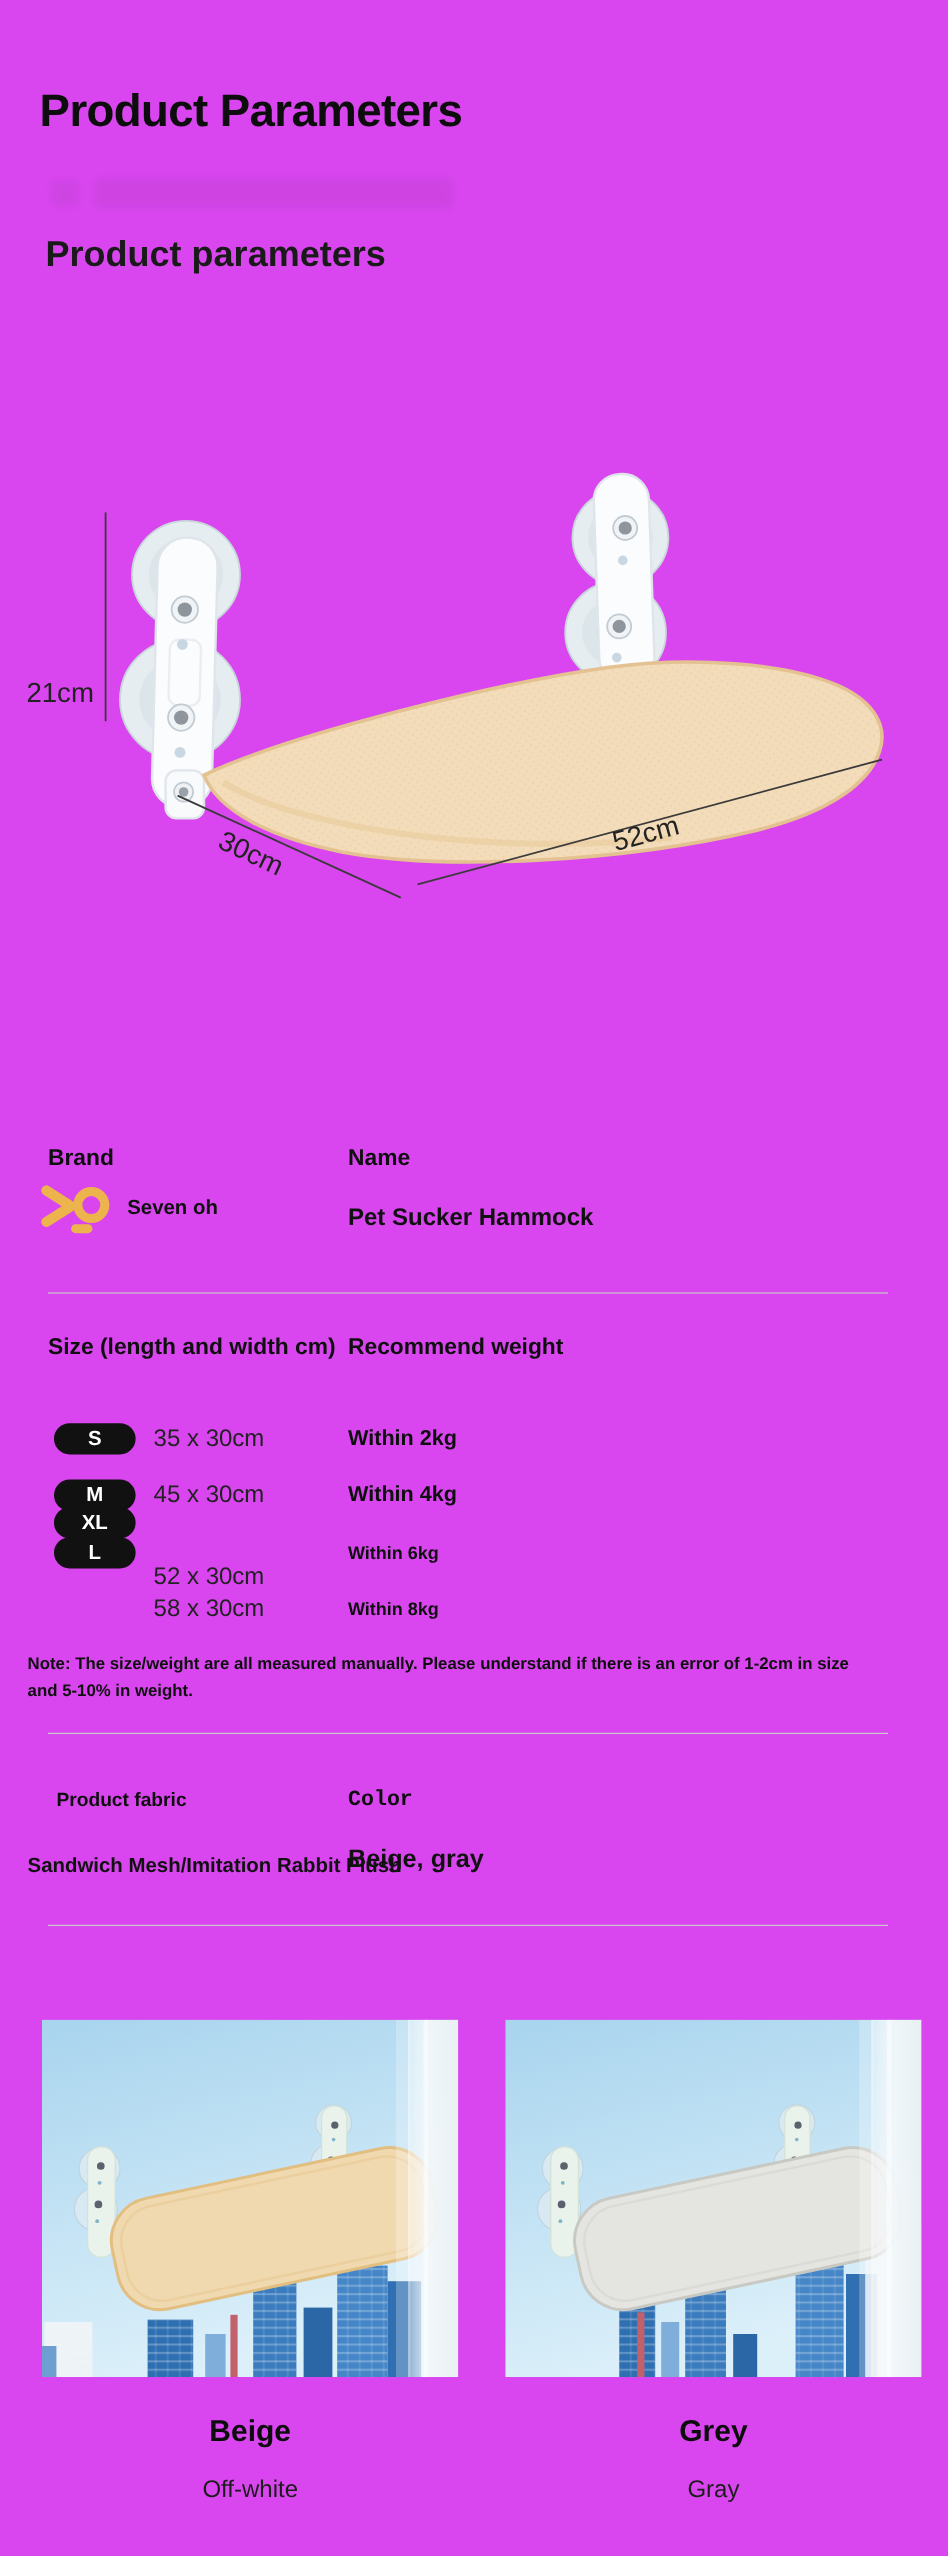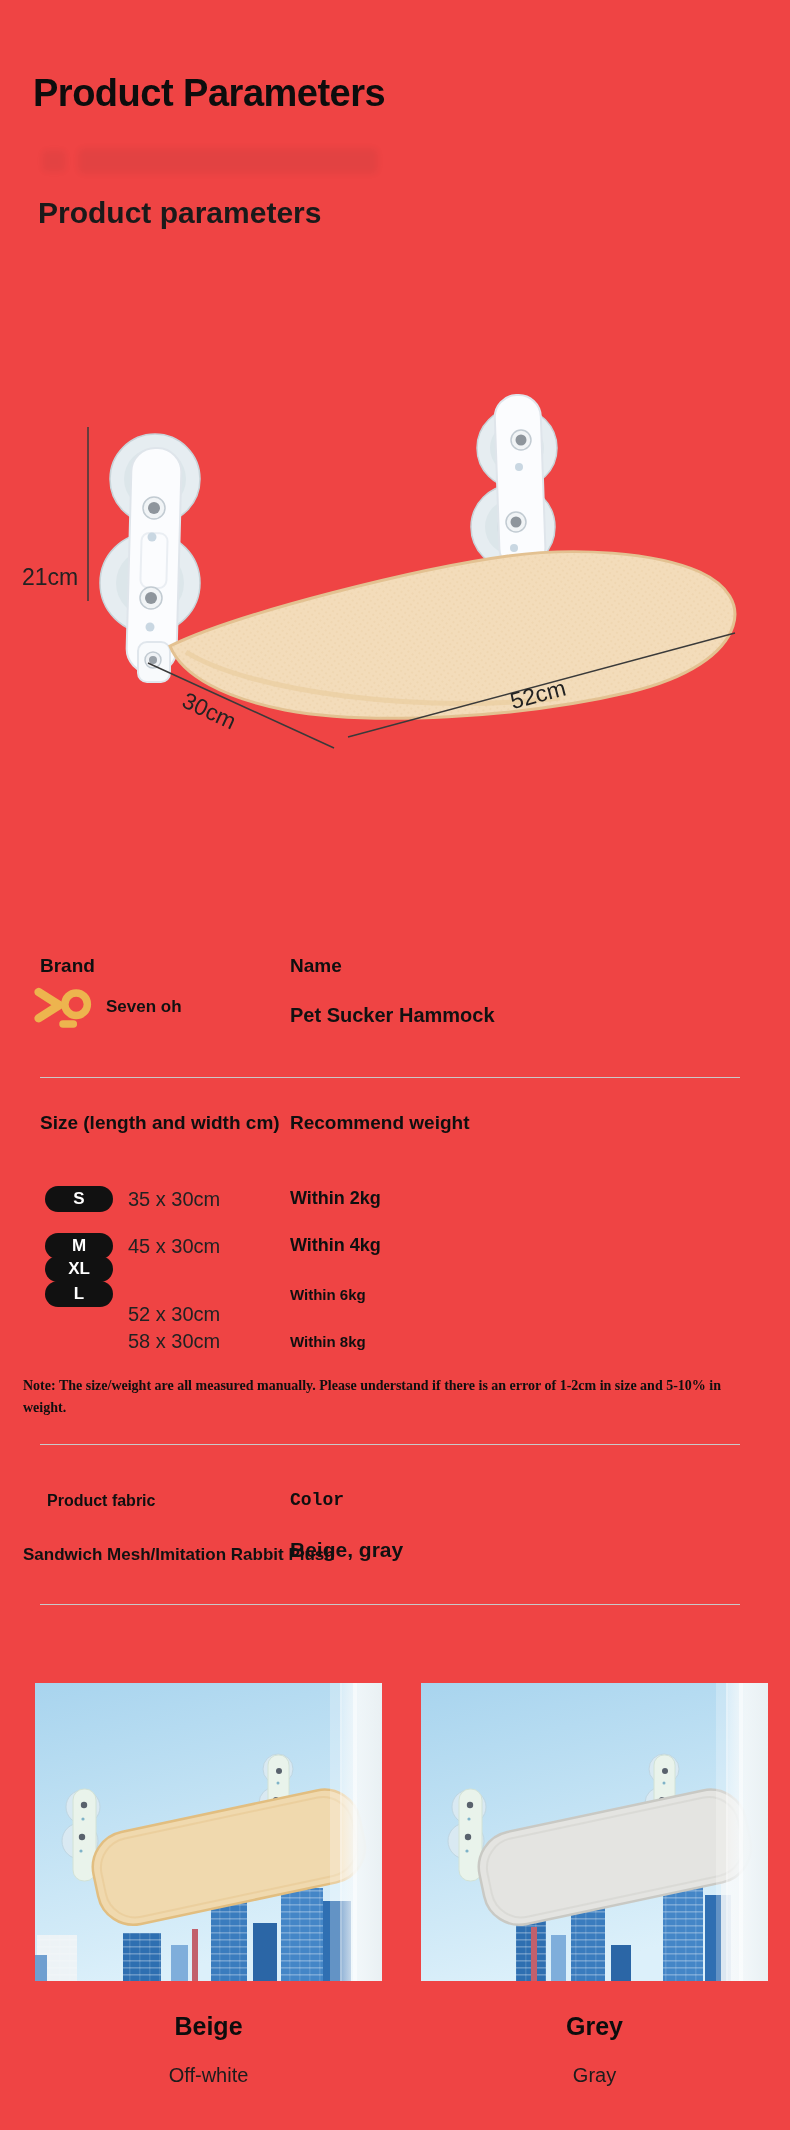--- a/index.html
+++ b/index.html
@@ -1,17 +1,17 @@
 <!DOCTYPE html>
 <html><head>
 <meta charset="utf-8">
 <style>
   html,body{margin:0;padding:0;background:#ffffff;}
   .page{
-    position:relative;width:790px;height:2130px;background:#ef4444;overflow:hidden;
+    position:relative;width:790px;height:2130px;background:#d946ef;overflow:hidden;
     font-family:"Liberation Sans", sans-serif;color:#111;
   }
   
   .main-title{position:absolute;left:33px;top:72px;font-size:38px;font-weight:700;letter-spacing:-.5px;color:#0d0d0d;}
   .watermark{position:absolute;left:78px;top:148px;width:300px;height:26px;background:#222;opacity:.055;border-radius:6px;filter:blur(3px);}
   .watermark2{position:absolute;left:42px;top:150px;width:24px;height:22px;background:#222;opacity:.05;border-radius:5px;filter:blur(3px);}
   .sub-title{position:absolute;left:38px;top:196px;font-size:30px;font-weight:700;color:#1a1a1a;}
   
   .diagram{position:absolute;left:0;top:290px;}
   .dim-text{font-size:23px;fill:#222;font-family:"Liberation Sans",sans-serif;}
@@ -24,21 +24,21 @@
   .name-value{position:absolute;left:290px;top:1004px;font-size:20px;font-weight:700;}
   .size-badge{
     position:absolute;left:45px;width:68px;height:26px;border-radius:13px;
     background:#111111;color:#fff;font-weight:700;font-size:17px;
     display:flex;align-items:center;justify-content:center;
   }
   .size-dims{position:absolute;left:128px;height:26px;display:flex;align-items:center;font-size:20px;font-weight:400;color:#222;text-align:right;}
   .size-weight{position:absolute;left:290px;font-weight:700;color:#0f0f0f;}
   .w-lg{font-size:18px;}
   .w-sm{font-size:15px;}
-  .note{position:absolute;left:23px;top:1375px;width:700px;font-size:14px;font-weight:700;line-height:22px;color:#0f0f0f;font-family:Liberation Serif, serif;}
+  .note{position:absolute;left:23px;top:1375px;width:700px;font-size:14px;font-weight:700;line-height:22px;color:#0f0f0f;}
   .fabric-value{position:absolute;left:23px;top:1545px;font-size:17px;font-weight:700;}
   .color-value{position:absolute;left:290px;top:1538px;font-size:21px;font-weight:700;}
   
   .card{position:absolute;top:1683px;width:347px;height:298px;overflow:hidden;}
   .card-a{left:35px;}
   .card-b{left:421px;}
   .variant-name{position:absolute;top:2012px;width:347px;text-align:center;font-size:25px;font-weight:700;color:#0d0d0d;}
   .variant-sub{position:absolute;top:2064px;width:347px;text-align:center;font-size:20px;font-weight:400;color:#1c1c1c;}
   .vn-a,.vs-a{left:35px;}
   .vn-b,.vs-b{left:421px;}

